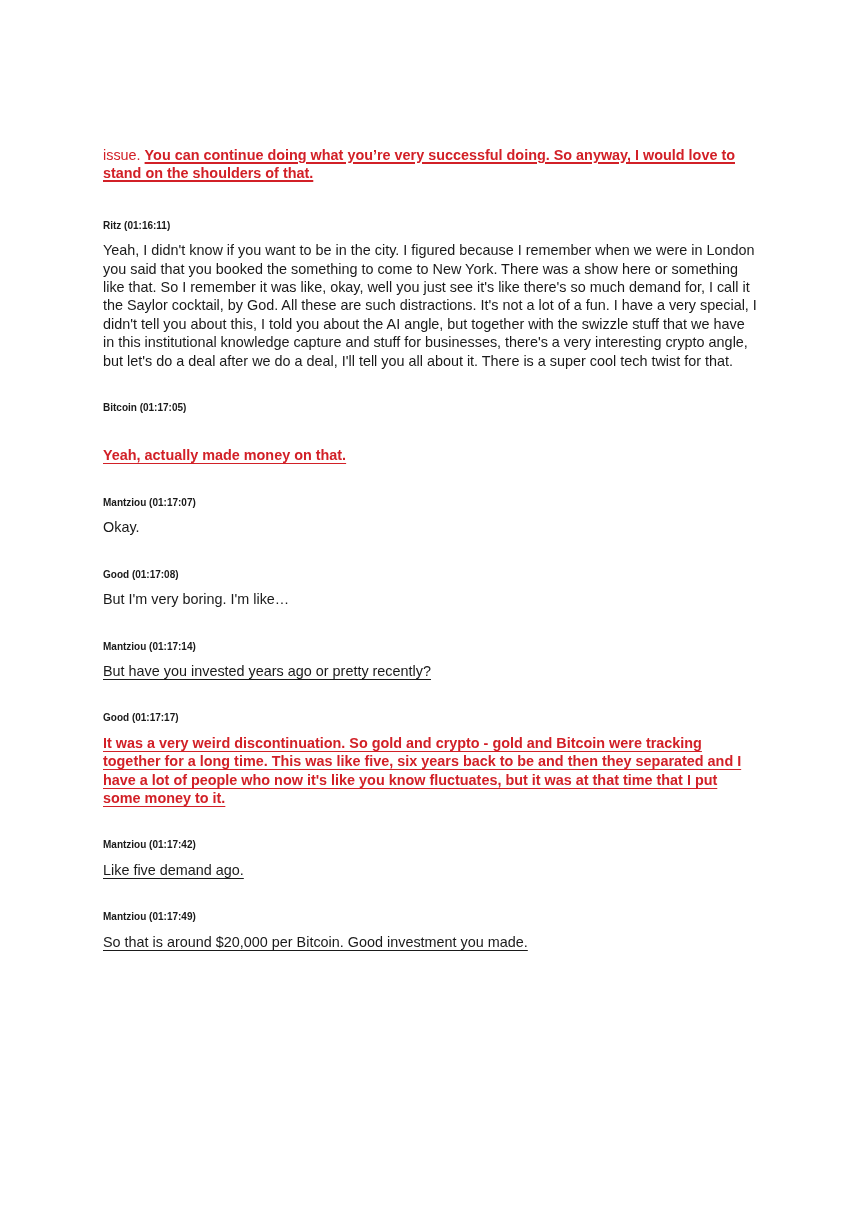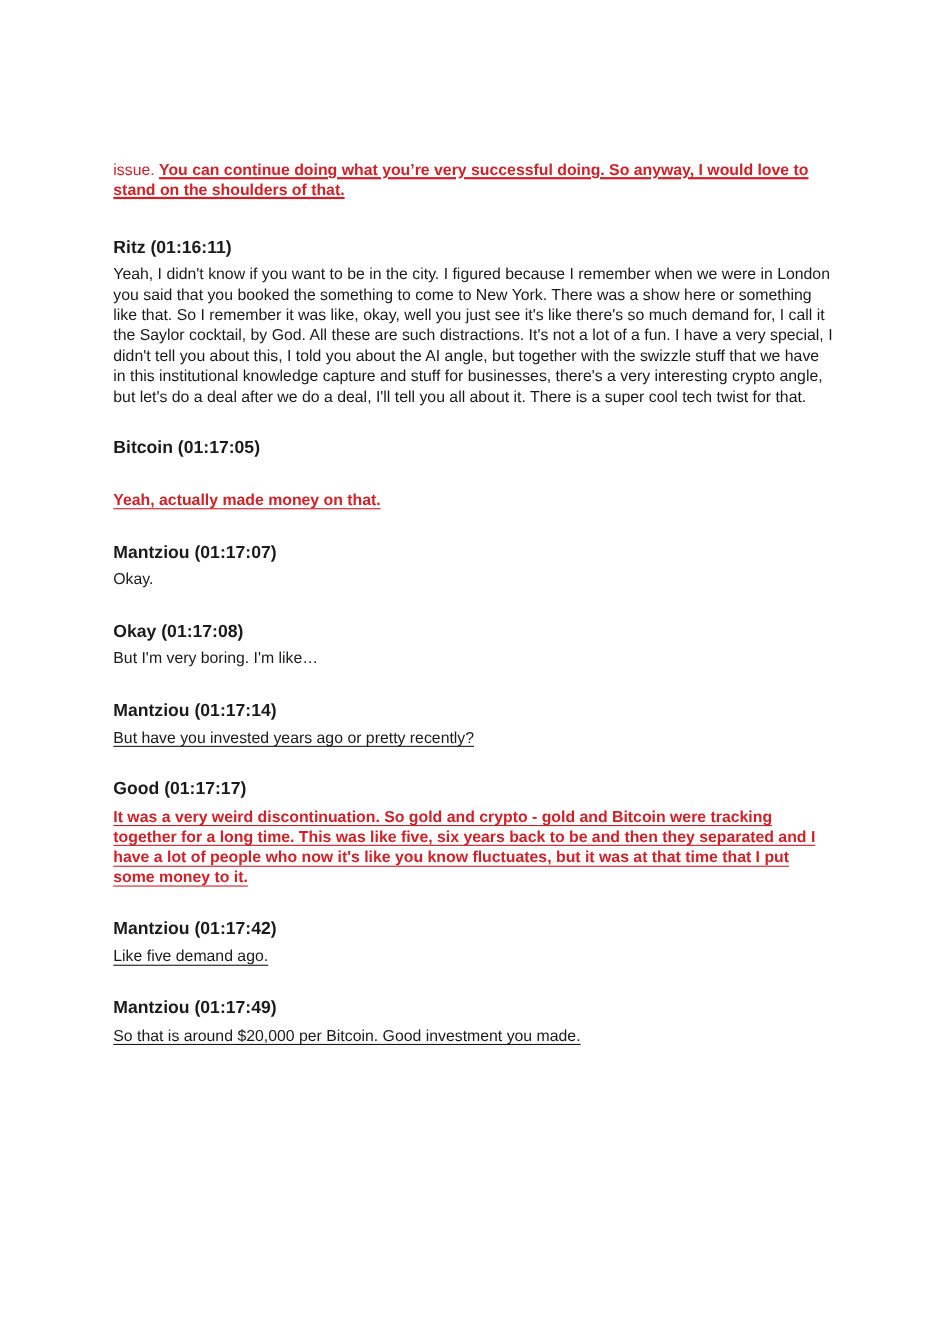--- a/index.html
+++ b/index.html
@@ -37,21 +37,21 @@
   .intro .em {
     font-weight: bold;
     text-decoration: underline;
     text-decoration-thickness: 2px;
     text-underline-offset: 2px;
   }
   .block {
     margin: 0 0 29px 0;
   }
   .speaker {
-    font-size: 16px;
+    font-size: 10px;
     line-height: 18.4px;
     font-weight: bold;
     margin: 0 0 6px 0;
     color: var(--ink);
   }
   .speech {
     margin: 0;
   }
   .speech.underline {
     text-decoration: underline;
@@ -80,21 +80,21 @@
         <h2 class="speaker">Bitcoin (01:17:05)</h2>
       </section>
       <section class="block">
         <p class="speech red-underline">Yeah, actually made money on that.</p>
       </section>
       <section class="block">
         <h2 class="speaker">Mantziou (01:17:07)</h2>
         <p class="speech plain">Okay.</p>
       </section>
       <section class="block">
-        <h2 class="speaker">Okay (01:17:08)</h2>
+        <h2 class="speaker">Good (01:17:08)</h2>
         <p class="speech plain">But I'm very boring. I'm like…</p>
       </section>
       <section class="block">
         <h2 class="speaker">Mantziou (01:17:14)</h2>
         <p class="speech underline">But have you invested years ago or pretty recently?</p>
       </section>
       <section class="block">
         <h2 class="speaker">Good (01:17:17)</h2>
         <p class="speech red-underline">It was a very weird discontinuation. So gold and crypto - gold and Bitcoin were tracking together for a long time. This was like five, six years back to be and then they separated and I have a lot of people who now it's like you know fluctuates, but it was at that time that I put some money to it.</p>
       </section>

